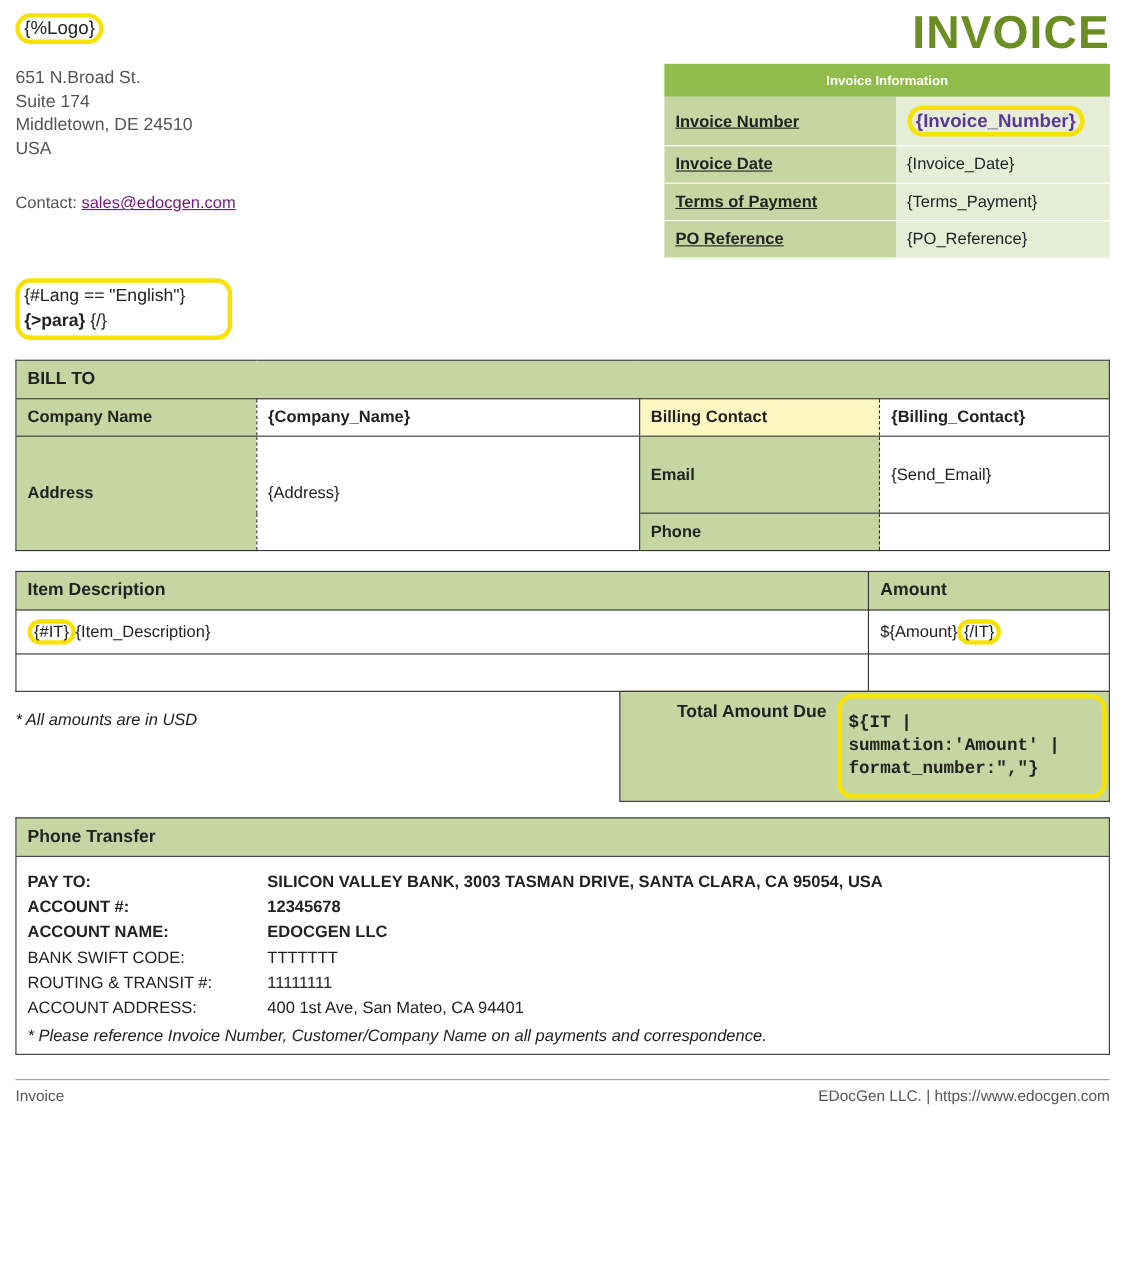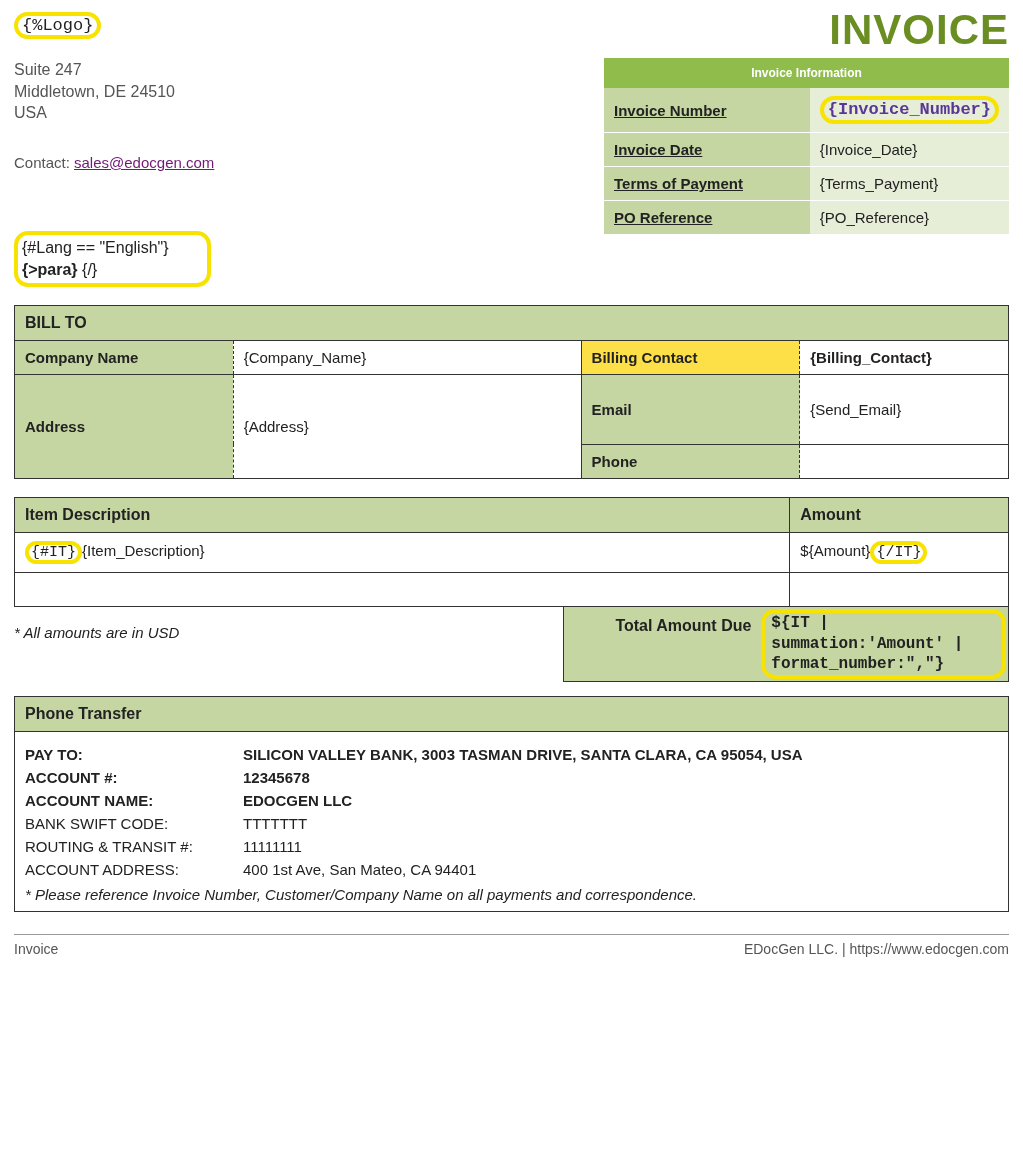--- a/index.html
+++ b/index.html
@@ -10,21 +10,20 @@
     font-size: 15px;
     color: #222;
     width: 1023px;
     background: #fff;
   }
   .hl {
     border: 4px solid #f7e200;
     border-radius: 14px;
     display: inline-block;
     padding: 0 4px;
-    font-family: Liberation Mono, monospace;
   }
   .hl-tight { padding: 0 2px; line-height: 1; }
   .top { position: relative; }
   .logo-plc {
     font-size: 17px;
     margin-bottom: 8px;
   }
   .invoice-title {
     position: absolute;
     top: -6px;
@@ -86,21 +85,21 @@
     font-size: 16px;
     border-bottom: 1px solid #333;
   }
   .bill td.lbl {
     background: #c5d6a2;
     font-weight: bold;
     border-right: 1px dashed #333;
     border-top: 1px solid #333;
   }
   .bill td.lbl2 {
-    background: #fde047;
+    background: #fef9c3;
     font-weight: bold;
     border-right: 1px dashed #333;
     border-top: 1px solid #333;
     border-left: 1px solid #333;
   }
   .bill td.val {
     border-top: 1px solid #333;
     border-right: none;
   }
   .bill .addr-row td.lbl,
@@ -136,21 +135,21 @@
   .total-label {
     font-weight: bold;
     font-size: 16px;
     padding: 10px 8px;
     flex: 0 0 44%;
     text-align: right;
   }
   .total-formula {
     border: 4px solid #f7e200;
     border-radius: 14px;
-    padding: 0 6px;
+    padding: 12px 6px;
     font-family: "Courier New", monospace;
     font-weight: bold;
     font-size: 16px;
     line-height: 1.3;
     flex: 1;
     margin: 2px;
     word-wrap: break-word;
   }
 
   table.wire { margin-top: 14px; }
@@ -173,21 +172,22 @@
 </head>
 <body>
 
 <div class="top">
   <div class="logo-plc">
     <span class="hl">{%Logo}</span>
   </div>
   <div class="invoice-title">INVOICE</div>
 
   <div class="addr">
-    <div>Suite 247</div>
+    <div>651 N.Broad St.</div>
+    <div>Suite 174</div>
     <div>Middletown, DE 24510</div>
     <div>USA</div>
   </div>
   <div class="contact">
     <span>Contact: </span><a href="#">sales@edocgen.com</a>
   </div>
 
   <table class="info-table">
     <tbody>
         <tr>
@@ -224,21 +224,21 @@
   </div>
 </div>
 
 <table class="bill">
   <tbody>
       <tr>
         <td class="sec-header" colspan="4">BILL TO</td>
       </tr>
   <tr>
     <td class="lbl" style="width:22%">Company Name</td>
-    <td class="val" style="width:35%;border-right:none;font-weight:normal">{Company_Name}</td>
+    <td class="val" style="width:35%;border-right:none;font-weight:bold">{Company_Name}</td>
     <td class="lbl2" style="width:22%">Billing Contact</td>
     <td class="val" style="font-weight:bold">{Billing_Contact}</td>
   </tr>
   <tr class="addr-row">
     <td class="lbl" rowspan="2">Address</td>
     <td class="val" rowspan="2">{Address}</td>
     <td class="lbl2" style="background:#c5d6a2">Email</td>
     <td class="val" style="background:#fff">{Send_Email}</td>
   </tr>
   <tr>

